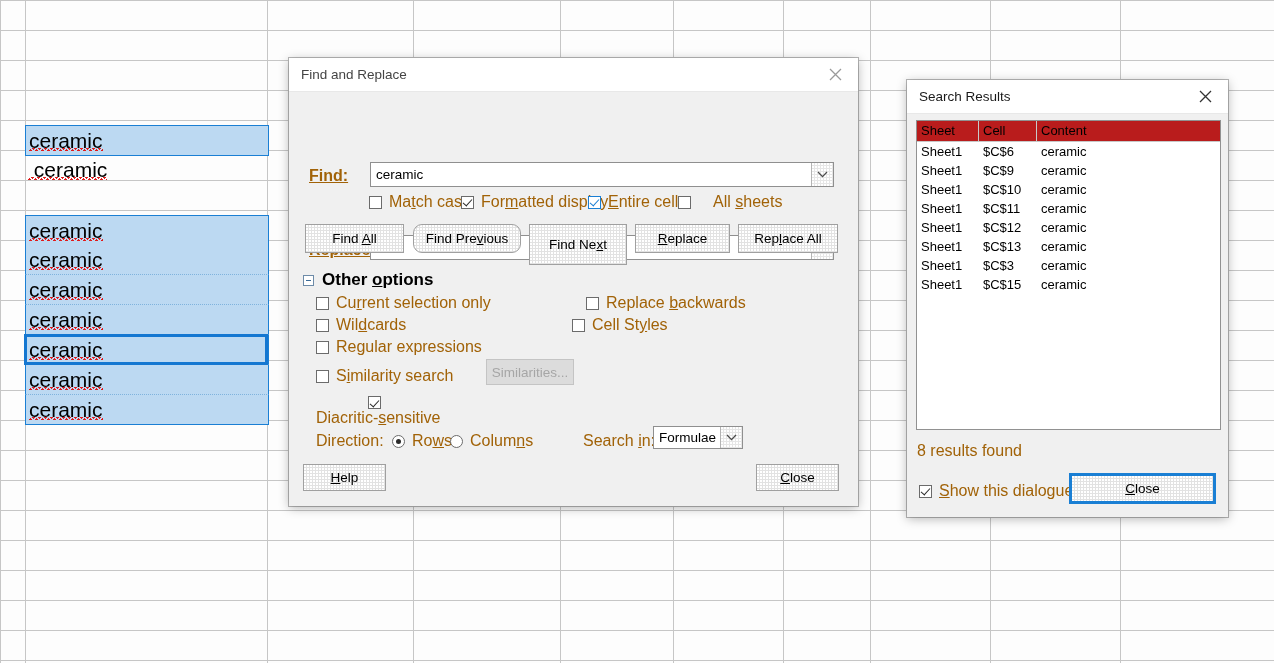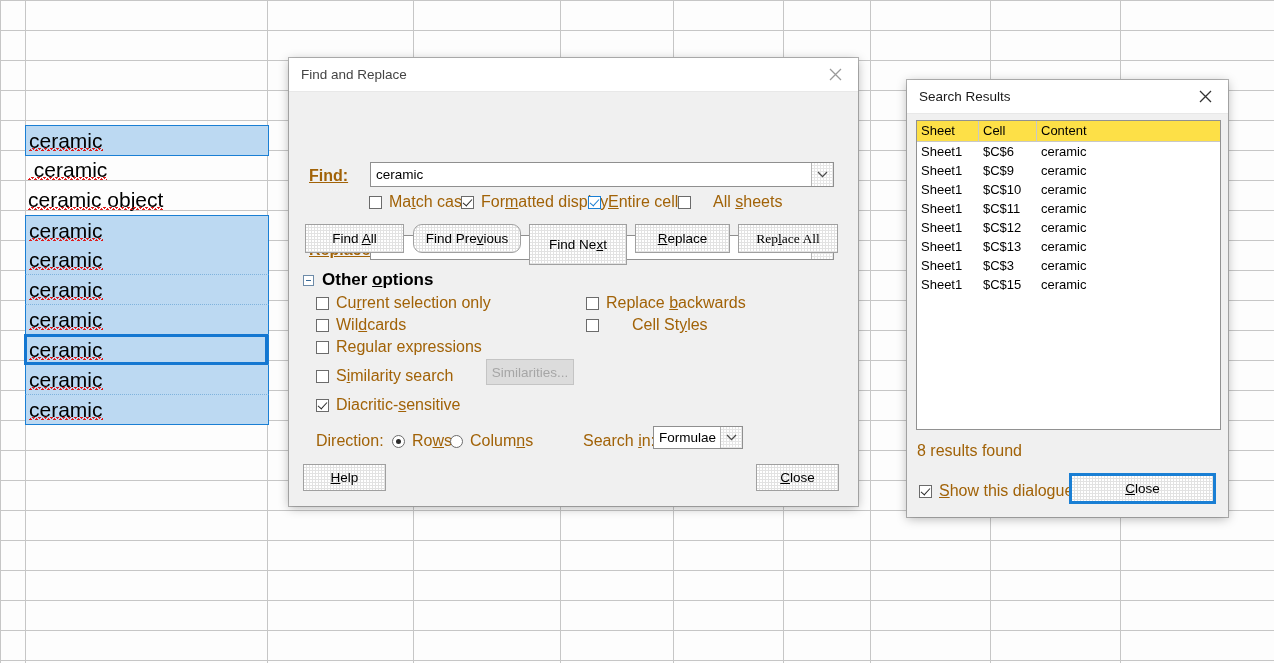--- a/index.html
+++ b/index.html
@@ -126,21 +126,21 @@
   .expander .boxm::after{
     content:"";position:absolute;left:1.8px;top:4px;width:5.4px;height:1px;background:#3b6a96;
   }
   .expander .etxt{font-size:17px;font-weight:bold;color:#000;}
 
   
   .srlist{
     position:absolute;box-sizing:border-box;border:1px solid #919191;background:#fff;
     overflow:hidden;
   }
-  .srhead{display:flex;height:20px;border-bottom:1px solid #c8c8c8;background:#fde047;}
+  .srhead{display:flex;height:20px;border-bottom:1px solid #c8c8c8;background:#b91c1c;}
   .srhead div{
     font-size:13px;color:#000;line-height:20px;padding-left:4px;box-sizing:border-box;
     border-right:1px solid #c8c8c8;white-space:nowrap;overflow:hidden;
   }
   .srhead div:last-child{border-right:none;}
   .srrow{display:flex;height:19px;}
   .srrow div{
     font-size:13px;color:#000;line-height:19px;padding-left:4px;box-sizing:border-box;
     white-space:nowrap;overflow:hidden;
   }
@@ -180,21 +180,20 @@
     <div class="gl-h" style="top: 450px;"></div>
     <div class="gl-h" style="top: 480px;"></div>
     <div class="gl-h" style="top: 510px;"></div>
     <div class="gl-h" style="top: 540px;"></div>
     <div class="gl-h" style="top: 570px;"></div>
     <div class="gl-h" style="top: 600px;"></div>
     <div class="gl-h" style="top: 630px;"></div>
     <div class="gl-h" style="top: 660px;"></div>
     <div class="cell sel sel-band sel-top sel-bot" style="left: 25px; top: 125px; width: 242px;"><span class="txt">ceramic</span></div>
     <div class="cell" style="left: 25px; top: 155px; width: 242px;"><span class="txt"> ceramic</span></div>
-    <div class="cell" style="left: 25px; top: 185px; width: 242px;"><span class="txt">ceramic object</span></div>
     <div class="cell sel sel-band sel-top dotted-bot" style="left: 25px; top: 215px; width: 242px;"><span class="txt">ceramic</span></div>
     <div class="cell sel sel-band dotted-bot" style="left: 25px; top: 245px; width: 242px;"><span class="txt">ceramic</span></div>
     <div class="cell sel sel-band dotted-bot" style="left: 25px; top: 275px; width: 242px;"><span class="txt">ceramic</span></div>
     <div class="cell sel sel-band dotted-bot" style="left: 25px; top: 305px; width: 242px;"><span class="txt">ceramic</span></div>
     <div class="cell sel sel-band dotted-bot" style="left: 25px; top: 335px; width: 242px;"><span class="txt">ceramic</span></div>
     <div class="cell sel sel-band dotted-bot" style="left: 25px; top: 365px; width: 242px;"><span class="txt">ceramic</span></div>
     <div class="cell sel sel-band sel-bot" style="left: 25px; top: 395px; width: 242px;"><span class="txt">ceramic</span></div>
     <div class="active-cell-frame" style="left: 24px; top: 334px; width: 244px; height: 31px;"></div>
   </div>
 
@@ -255,21 +254,21 @@
   </div>
   <div class="btn" style="left:124px;top:166px;width:108px;height:29px;border-radius:9px;">
     <span>Find Pre<span class="u">v</span>ious</span>
   </div>
   <div class="btn" style="left:240px;top:166px;width:98px;height:41px;">
     <span>Find Ne<span class="u">x</span>t</span>
   </div>
   <div class="btn" style="left:346px;top:166px;width:95px;height:29px;">
     <span><span class="u">R</span>eplace</span>
   </div>
-  <div class="btn" style="left:449px;top:166px;width:100px;height:29px;font-family:Liberation Serif, serif;">
+  <div class="btn" style="left:449px;top:166px;width:100px;height:29px;">
     <span>Rep<span class="u">l</span>ace All</span>
   </div>
 
   <div class="expander" style="left:14px;top:212px;">
     <span class="boxm"></span>
     <span class="etxt">Other <span class="u">o</span>ptions</span>
   </div>
 
   <div class="chk" style="left:27px;top:236px;">
     <span class="box"></span>
@@ -280,30 +279,30 @@
     <span class="lbl">Wil<span class="u">d</span>cards</span>
   </div>
   <div class="chk" style="left:27px;top:280px;">
     <span class="box"></span>
     <span class="lbl">Re<span class="u">g</span>ular expressions</span>
   </div>
   <div class="chk" style="left:27px;top:309px;">
     <span class="box"></span>
     <span class="lbl">S<span class="u">i</span>milarity search</span>
   </div>
-  <div class="chk on" style="left:27px;top:338px;">
+  <div class="chk on" style="left:27px;top:338px;flex-direction:column;">
     <span class="box"></span>
     <span class="lbl">Diacritic-<span class="u">s</span>ensitive</span>
   </div>
 
   <div class="chk" style="left:297px;top:236px;">
     <span class="box"></span>
     <span class="lbl">Replace <span class="u">b</span>ackwards</span>
   </div>
-  <div class="chk" style="left:297px;top:258px;gap:26px;">
+  <div class="chk" style="left:283px;top:258px;">
     <span class="box"></span>
     <span class="lbl">Cell St<span class="u">y</span>les</span>
   </div>
 
   <div class="btn disabled" style="left:197px;top:301px;width:88px;height:26px;">
     <span>Similarities...</span>
   </div>
 
   <div class="lbl" style="position:absolute;left:27px;top:374px;">Direction:</div>
   <div class="rad on" style="left:103px;top:374px;">

